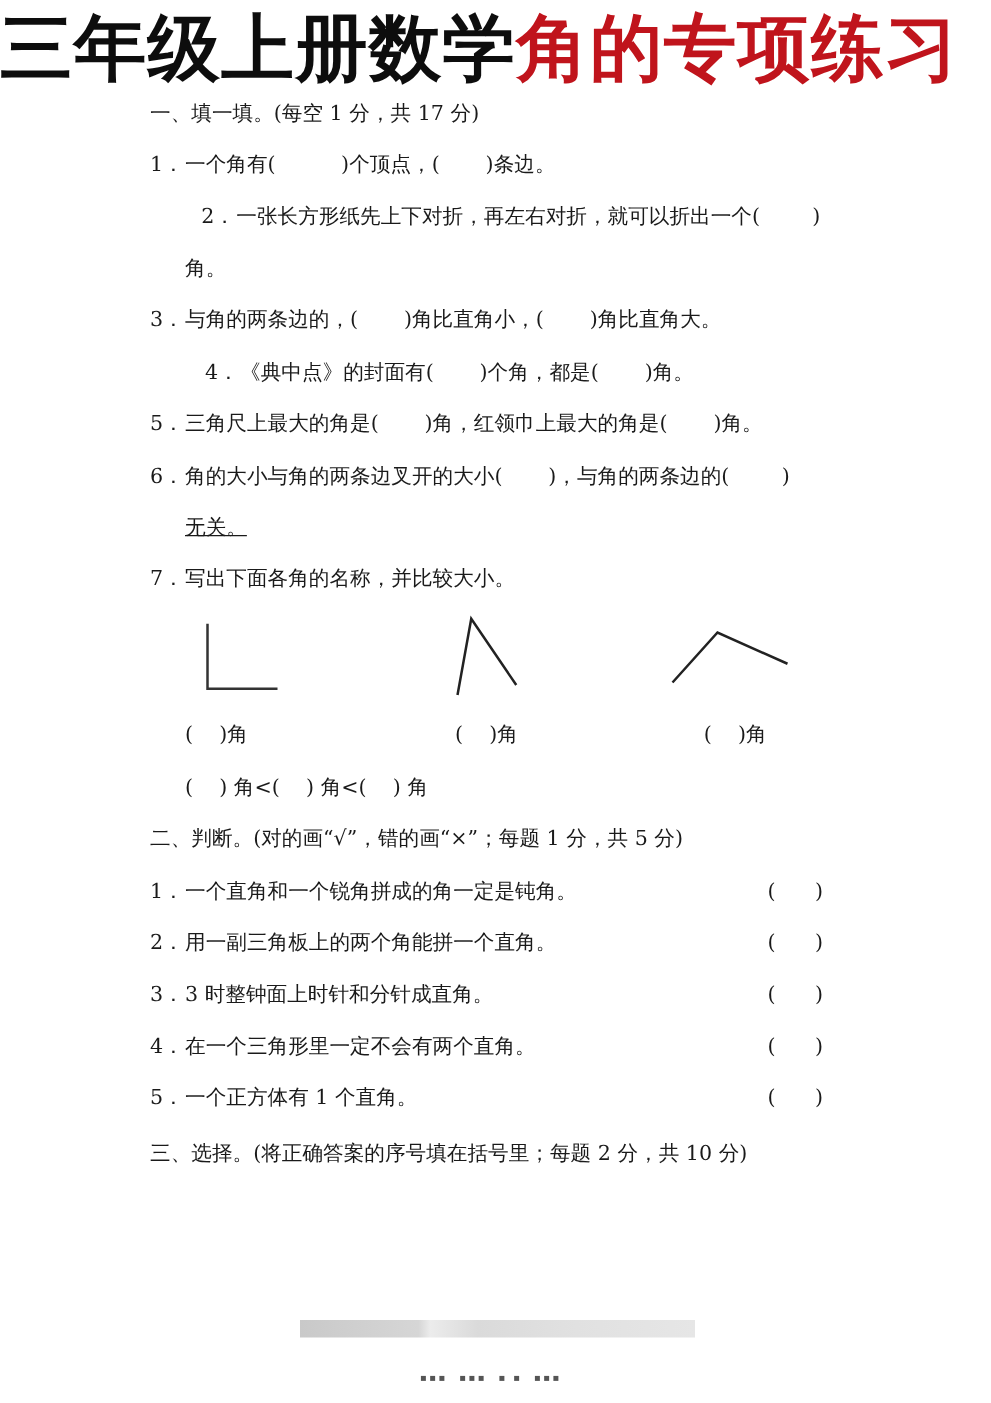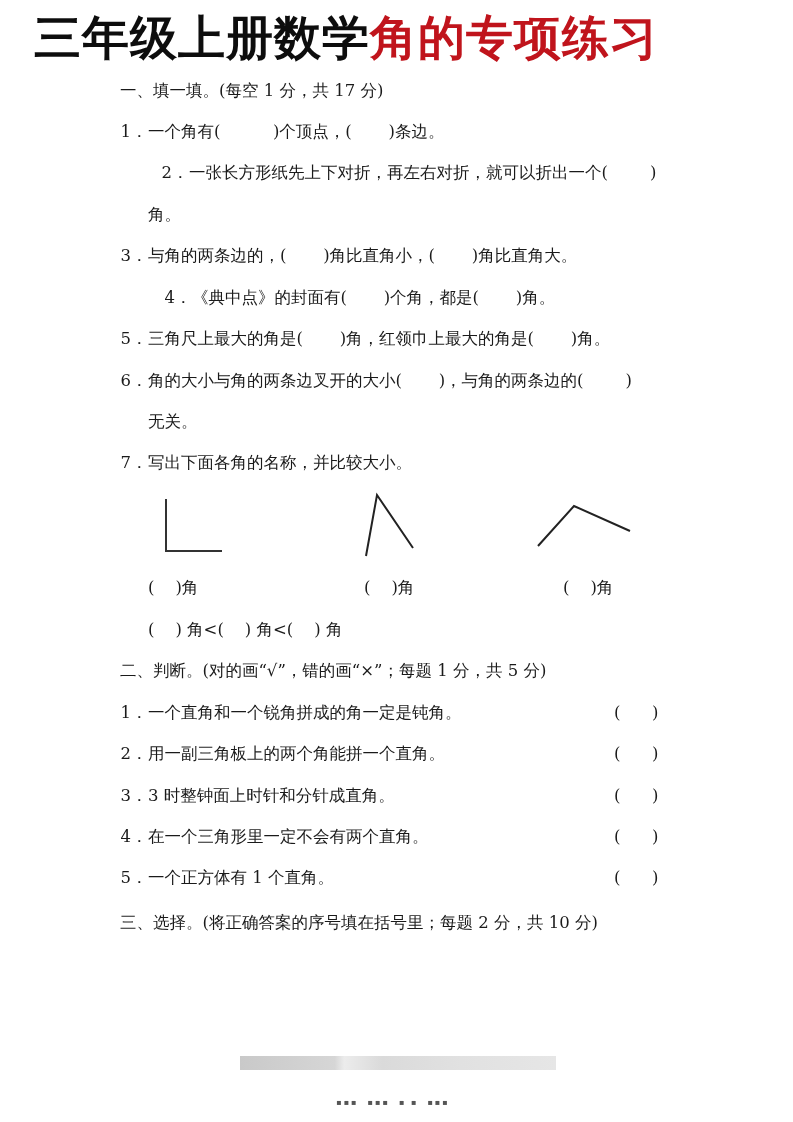--- a/index.html
+++ b/index.html
@@ -1,23 +1,23 @@
 <!DOCTYPE html>
 <html><head>
 <meta charset="utf-8">
 <style>
   html, body { margin: 0; padding: 0; background: #ffffff; }
   body { width: 793px; height: 1122px; position: relative; overflow: hidden;
          font-family: "DejaVu Serif", "Liberation Serif", serif; color: #1a1a1a; }
   .title { position: absolute; left: 0; top: 8px; width: 692px; text-align: center;
            font-family: "DejaVu Sans", "Liberation Sans", sans-serif; font-weight: bold;
-           font-size: 47px; letter-spacing: 1px; line-height: 60px; white-space: nowrap; }
+           font-size: 58px; letter-spacing: 1px; line-height: 60px; white-space: nowrap; }
   .title .black { color: #0d0d0d; }
   .title .red { color: #c0141c; }
-  .line { position: absolute; font-size: 16.5px; line-height: 22px; white-space: pre; text-align: center; }
+  .line { position: absolute; font-size: 16.5px; line-height: 22px; white-space: pre; }
   .num { display: inline-block; width: 28px; }
   .right-paren { position: absolute; left: 614px; font-size: 16.5px; line-height: 22px; white-space: pre; }
   svg.angle { position: absolute; overflow: visible; }
   .footer-bar { position: absolute; left: 240px; top: 1056px; width: 316px; height: 14px;
                 background: linear-gradient(90deg, #c9c9c9 0%, #d6d6d6 30%, #ececec 33%, #dadada 45%, #e1e1e1 70%, #e6e6e6 100%); }
   .footer-dots { position: absolute; left: 336px; top: 1098px; width: 120px; height: 8px;
                  font-size: 8px; color: #555; letter-spacing: 2px; white-space: pre; }
 </style>
 </head>
 <body>
@@ -31,21 +31,21 @@
 <div class="line" style="left:120px; top:162px;margin-left:41px;"><span class="num">2．</span><span>一张长方形纸先上下对折，再左右对折，就可以折出一个(        )</span></div>
 <div class="line" style="left:148px; top:204px;">角。</div>
 
 <div class="line" style="left:120px; top:245px;"><span class="num">3．</span><span>与角的两条边的，(       )角比直角小，(       )角比直角大。</span></div>
 
 <div class="line" style="left:120px; top:287px;margin-left:44px;"><span class="num">4．</span><span>《典中点》的封面有(       )个角，都是(       )角。</span></div>
 
 <div class="line" style="left:120px; top:328px;"><span class="num">5．</span><span>三角尺上最大的角是(       )角，红领巾上最大的角是(       )角。</span></div>
 
 <div class="line" style="left:120px; top:370px;"><span class="num">6．</span><span>角的大小与角的两条边叉开的大小(       )，与角的两条边的(        )</span></div>
-<div class="line" style="left:148px; top:411px;">无关。</div>
+<div class="line" style="left:148px; top:411px;text-decoration:underline;">无关。</div>
 
 <div class="line" style="left:120px; top:452px;"><span class="num">7．</span><span>写出下面各角的名称，并比较大小。</span></div>
 
 <svg class="angle" style="left:160px; top:495px;" width="70" height="65">
   <polyline points="6,4 6,56 62,56" fill="none" stroke="#333" stroke-width="2"></polyline>
 </svg>
 <svg class="angle" style="left:360px; top:490px;" width="60" height="70">
   <polyline points="6,66 17,5 53,58" fill="none" stroke="#222" stroke-width="2"></polyline>
 </svg>
 <svg class="angle" style="left:530px; top:498px;" width="110" height="55">

